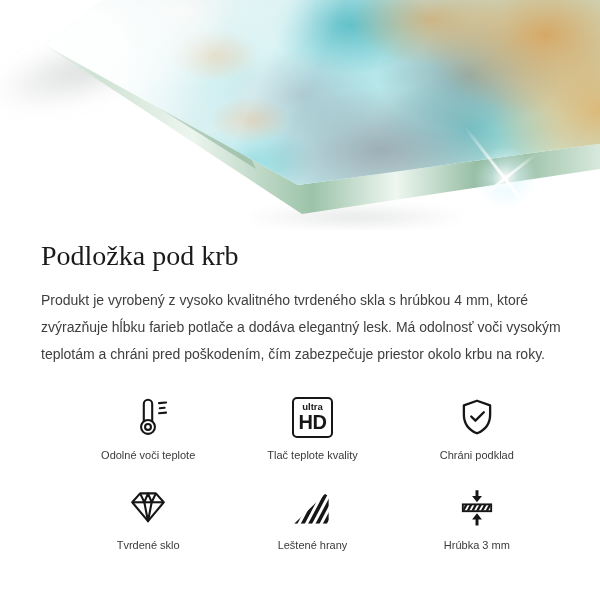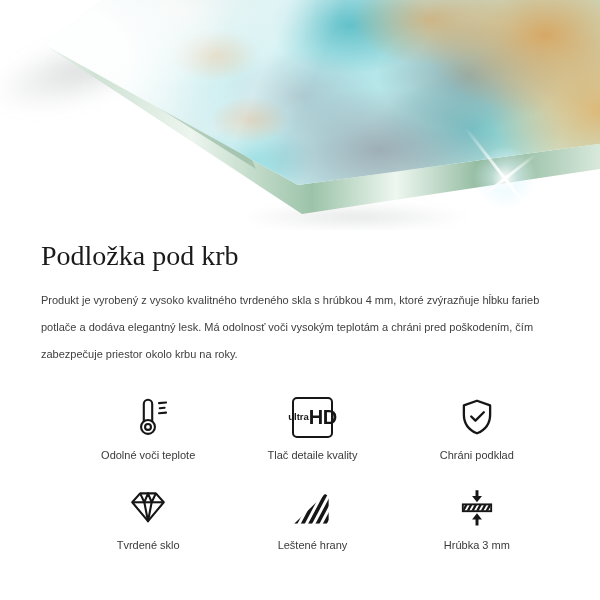--- a/index.html
+++ b/index.html
@@ -48,31 +48,31 @@
   .sparkle .ray{position:absolute;height:2.6px;top:-1.3px;
     background:linear-gradient(90deg,rgba(255,255,255,0) 0%,#ffffff 50%,rgba(255,255,255,0) 100%);}
   .sparkle .ray.a{width:130px;left:-65px;transform:rotate(52deg);}
   .sparkle .ray.b{width:78px;left:-39px;transform:rotate(-38deg);}
 
   
   .content{padding:8px 16px 0 41px;}
   .title{font-family:"Liberation Serif","DejaVu Serif",serif;font-weight:400;
     font-size:28px;line-height:35px;color:#1a1a1a;margin:0;}
   .title span{display:block;}
-  .desc{margin:14px 0 0;max-width:532px;font-size:11px;line-height:27px;color:#3e3e3e;}
+  .desc{margin:14px 0 0;max-width:532px;font-size:14px;line-height:27px;color:#3e3e3e;}
 
   
   .features{margin:26px 25px 0;display:grid;grid-template-columns:1fr 1fr 1fr;row-gap:22px;}
   .feature{display:flex;flex-direction:column;align-items:center;}
   .icon-wrap{height:46px;display:flex;align-items:center;justify-content:center;}
   .feature .label{margin-top:9px;font-size:11px;color:#3a3a3a;text-align:center;line-height:1.2;}
   .icn{display:block;}
 
   .uhd-box{width:37px;height:37px;border:2.5px solid #161616;border-radius:5px;
-    display:flex;flex-direction:row;align-items:center;justify-content:center;background:#fff;}
+    display:flex;flex-direction:column;align-items:center;justify-content:center;background:#fff;}
   .uhd-top{font-size:9.5px;font-weight:700;line-height:1.05;color:#161616;letter-spacing:0;}
   .uhd-bottom{font-size:20px;font-weight:700;line-height:1;color:#161616;letter-spacing:-0.5px;}
 </style>
 </head>
 <body>
 
 <div class="hero">
   <div class="corner-shadow"></div>
   <div class="floor-shadow"></div>
   <div class="glass-edge"></div>
@@ -105,21 +105,21 @@
       <div class="label">Odolné voči teplote</div>
     </div>
 
     <div class="feature">
       <div class="icon-wrap">
         <div class="uhd-box">
           <span class="uhd-top">ultra</span>
           <span class="uhd-bottom">HD</span>
         </div>
       </div>
-      <div class="label">Tlač detaile kvality</div>
+      <div class="label">Tlač teplote kvality</div>
     </div>
 
     <div class="feature">
       <div class="icon-wrap">
         <svg class="icn" width="42" height="42" viewBox="0 0 40 40" fill="none" stroke="#161616" stroke-width="2.2" stroke-linejoin="round">
           <path d="M20 4.5 L32.5 9 V17.5 C32.5 26.5 27 32.6 20 35.5 C13 32.6 7.5 26.5 7.5 17.5 V9 Z"></path>
           <path d="M14.5 19.5 L18.5 23.5 L26.5 15.5" stroke-linecap="round" fill="none"></path>
         </svg>
       </div>
       <div class="label">Chráni podklad</div>

